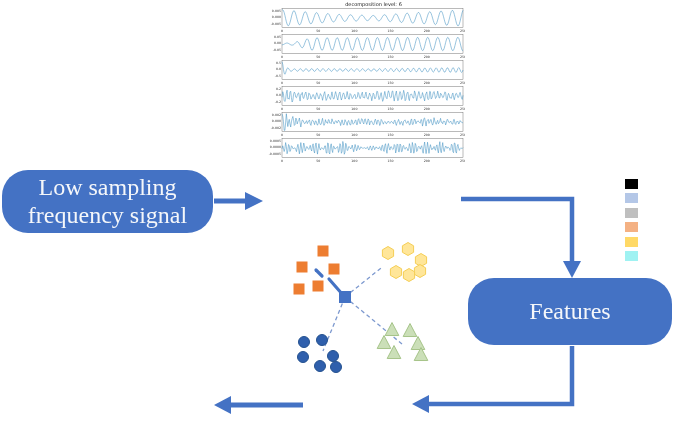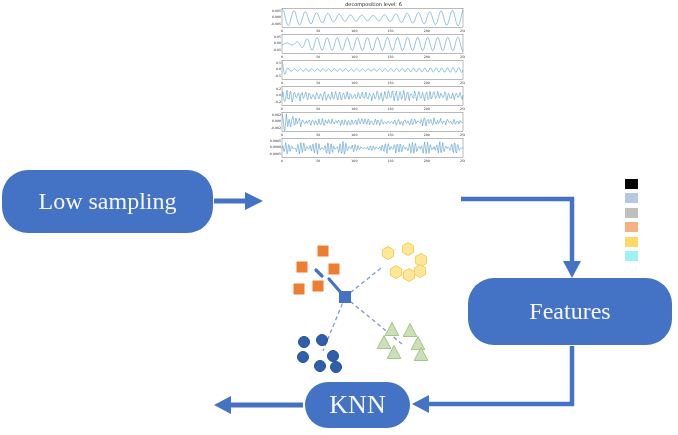--- a/index.html
+++ b/index.html
@@ -162,21 +162,19 @@
       <polygon points="410,323.525 403.175,336.525 416.825,336.525" fill="#CBDFB8" stroke="#A6C489" stroke-width="1"></polygon>
       <polygon points="384,335.525 377.175,348.525 390.825,348.525" fill="#CBDFB8" stroke="#A6C489" stroke-width="1"></polygon>
       <polygon points="394,345.525 387.175,358.525 400.825,358.525" fill="#CBDFB8" stroke="#A6C489" stroke-width="1"></polygon>
       <polygon points="418,336.525 411.175,349.525 424.825,349.525" fill="#CBDFB8" stroke="#A6C489" stroke-width="1"></polygon>
       <polygon points="421,347.525 414.175,360.525 427.825,360.525" fill="#CBDFB8" stroke="#A6C489" stroke-width="1"></polygon>
       <rect x="339" y="291" width="12" height="12" fill="#4472C4"></rect>
     </svg>
 
   <div class="fbox" style="left:2px;top:170px;width:211px;height:63px;font-size:24px;">
     <div>Low sampling</div>
+    <div>frequency signal</div>
   </div>
   <div class="fbox" style="left:468px;top:278px;width:204px;height:67px;font-size:24px;">
     <div>Features</div>
-  </div>
-  <div class="fbox" style="left:305px;top:382px;width:105px;height:46px;font-size:26px;">
-    <div>KNN</div>
   </div>
 
 </div>
 
 </body></html>

